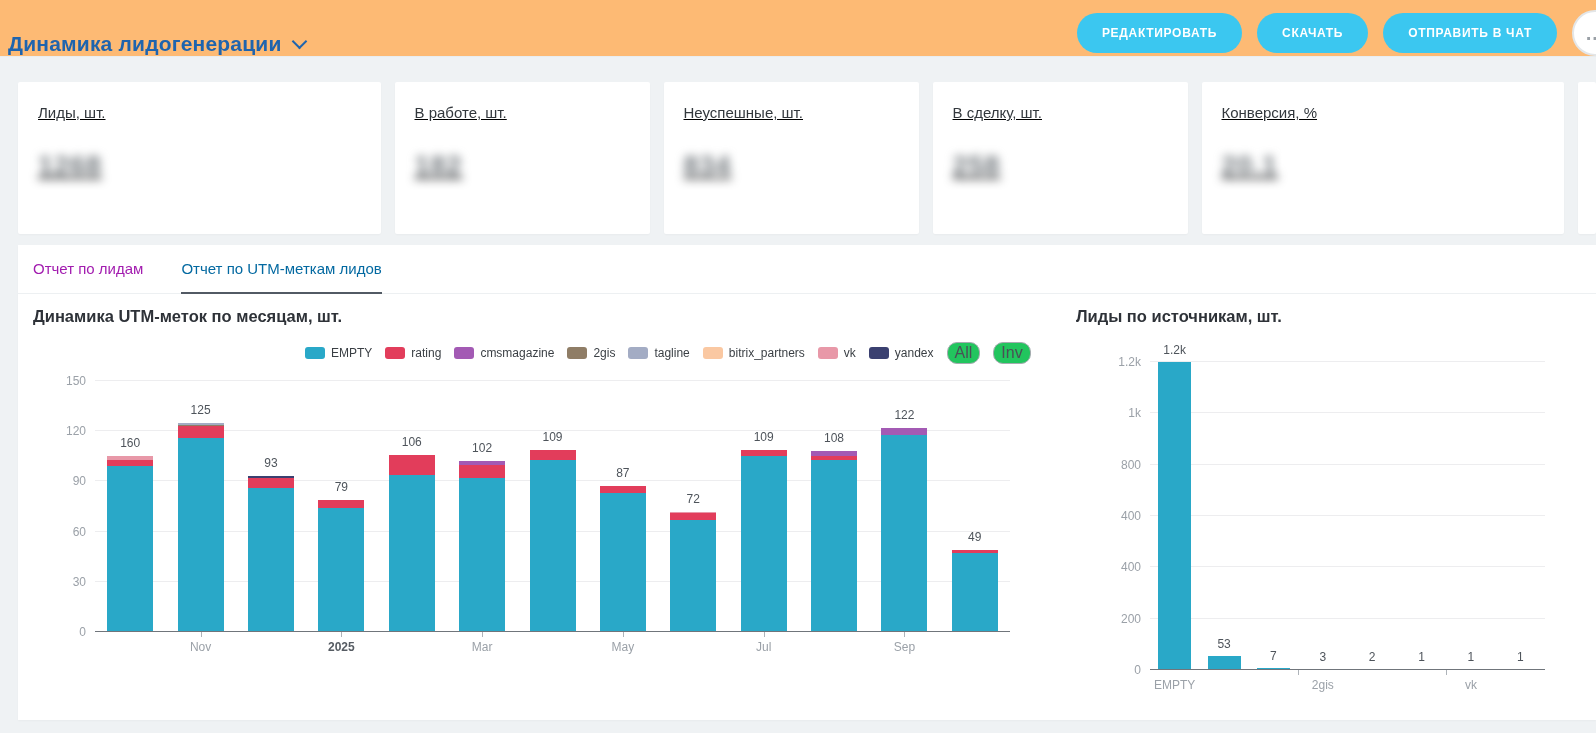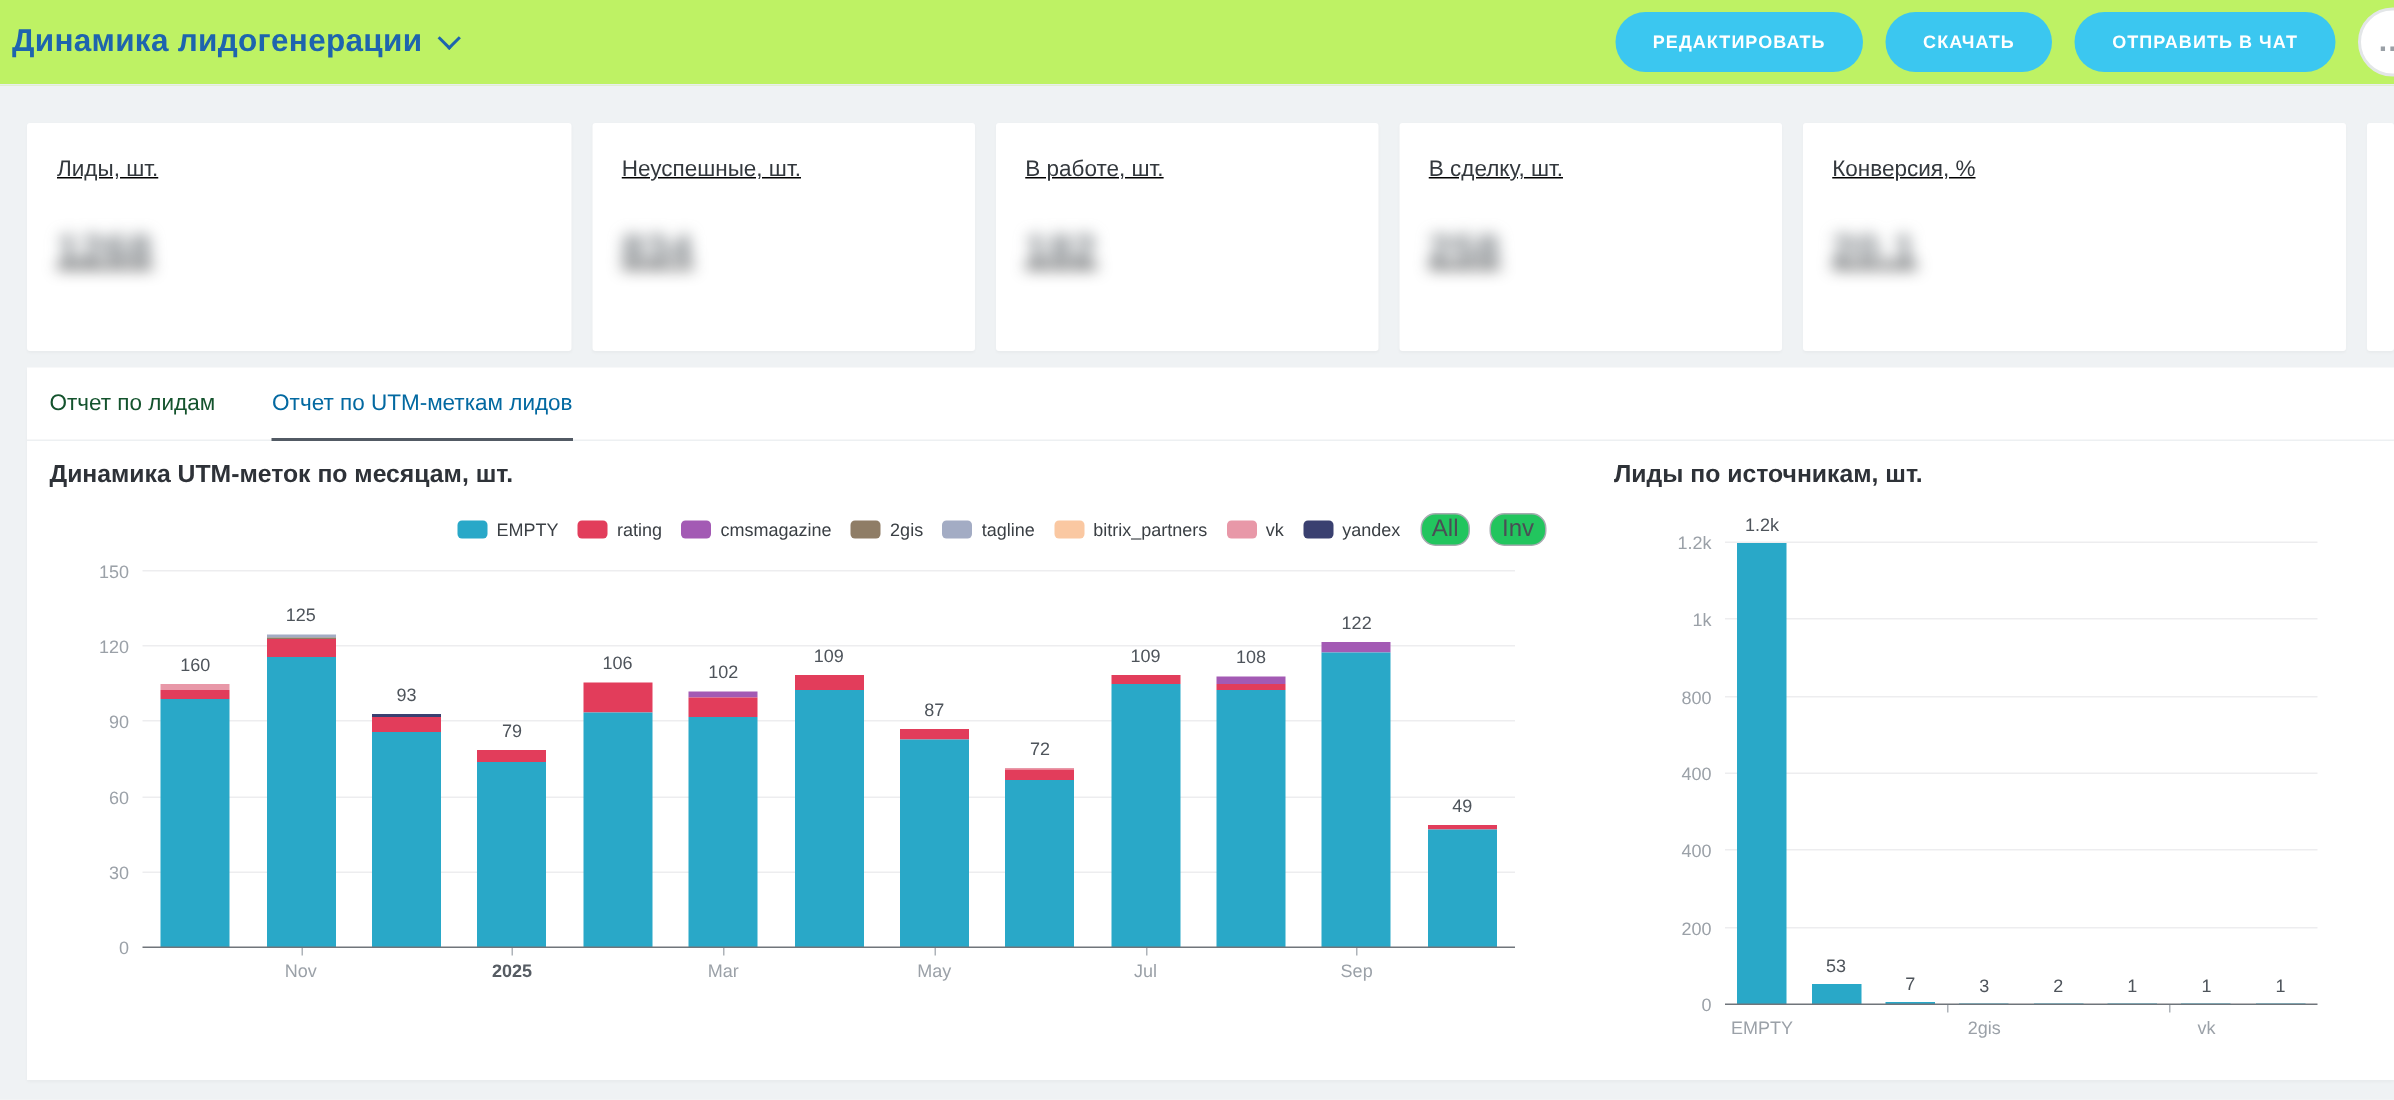--- a/index.html
+++ b/index.html
@@ -1,39 +1,39 @@
 <!DOCTYPE html>
 <html><head>
 <meta charset="utf-8">
 <style>
   html,body{margin:0;padding:0;background:#eff2f4;font-family:"Liberation Sans","DejaVu Sans",sans-serif;}
   .page{position:relative;width:1596px;height:733px;overflow:hidden;background:#eff2f4;}
 
   
-  header{position:absolute;top:0;left:0;width:100%;height:56px;background:#bef264;border-bottom:1px solid #e9edef;display:flex;align-items:center;overflow:hidden;}
+  header{position:absolute;top:0;left:0;width:100%;height:56px;background:#fdba74;border-bottom:1px solid #e9edef;display:flex;align-items:flex-end;overflow:hidden;}
   .title-wrap{display:flex;align-items:center;padding-left:8px;}
   h1{margin:0;font-size:21px;font-weight:600;color:#1e64ae;letter-spacing:.2px;}
   .chev{width:9px;height:9px;border-right:2px solid #1e64ae;border-bottom:2px solid #1e64ae;transform:rotate(45deg);margin-left:12px;margin-top:-5px;cursor:pointer;}
   .hbtns{margin-left:auto;display:flex;align-items:center;gap:15px;padding-right:0;margin-right:-22px;}
   .pill{border:none;height:40px;border-radius:21px;background:#3bc7f0;color:#fff;font-family:inherit;font-size:12px;font-weight:bold;letter-spacing:.7px;padding:0 25px;cursor:pointer;white-space:nowrap;}
   .morebtn{width:42px;height:42px;border-radius:50%;border:2px solid #e3e6e8;background:#fff;color:#9aa0a6;font-size:20px;font-weight:bold;display:flex;align-items:center;justify-content:center;cursor:pointer;flex:0 0 auto;}
 
   
   .cards{position:absolute;top:82px;left:18px;right:0;height:152px;display:flex;gap:14px;}
   .card{flex:1;background:#fff;border-radius:2px;padding:22px 20px;box-sizing:border-box;box-shadow:0 1px 2px rgba(0,0,0,.03);text-decoration:underline;}
   .card.wide{flex:1.5;}
   .card.sliver{flex:0 0 18px;padding:0;}
   .ctitle{font-size:15px;color:#33383d;font-weight:500;}
   .cval{margin-top:30px;font-size:27px;font-weight:bold;color:#6f757a;letter-spacing:1px;user-select:none;}
   .blur{filter:blur(5px);}
 
   
   .panel{position:absolute;top:245px;left:18px;width:1578px;height:475px;background:#fff;box-shadow:0 1px 2px rgba(0,0,0,.03);}
   .tabs{display:flex;gap:38px;padding-left:15px;height:49px;border-bottom:1px solid #edf0f2;box-sizing:border-box;}
-  .tab{display:flex;align-items:center;font-size:15px;color:#14532d;cursor:pointer;border-bottom:2px solid transparent;margin-bottom:-1px;}
+  .tab{display:flex;align-items:center;font-size:15px;color:#a21caf;cursor:pointer;border-bottom:2px solid transparent;margin-bottom:-1px;}
   .tab.active{color:#0369a1;border-bottom-color:#525a64;}
 
   .charts{position:relative;height:426px;}
   .chart-title{position:absolute;font-size:16.5px;font-weight:bold;color:#2e3238;}
   .chart-title.left{left:15px;top:13px;}
   .chart-title.right{left:1058px;top:13px;}
 
   .legend{position:absolute;left:287px;top:48px;display:flex;align-items:center;gap:13px;}
   .litem{display:flex;align-items:center;gap:6px;cursor:pointer;}
   .lswatch{width:20px;height:12px;border-radius:3px;}
@@ -68,26 +68,26 @@
         <div class="morebtn">…</div>
       </div>
   </header>
 
   <div class="cards" id="cards">
       <div class="card wide">
         <div class="ctitle">Лиды, шт.</div>
         <div class="cval blur">1268</div>
       </div>
       <div class="card">
+        <div class="ctitle">В работе, шт.</div>
+        <div class="cval blur">182</div>
+      </div>
+      <div class="card">
         <div class="ctitle">Неуспешные, шт.</div>
         <div class="cval blur">834</div>
-      </div>
-      <div class="card">
-        <div class="ctitle">В работе, шт.</div>
-        <div class="cval blur">182</div>
       </div>
       <div class="card">
         <div class="ctitle">В сделку, шт.</div>
         <div class="cval blur">258</div>
       </div>
       <div class="card wide">
         <div class="ctitle">Конверсия, %</div>
         <div class="cval blur">20.1</div>
       </div>
       <div class="card sliver"></div>

